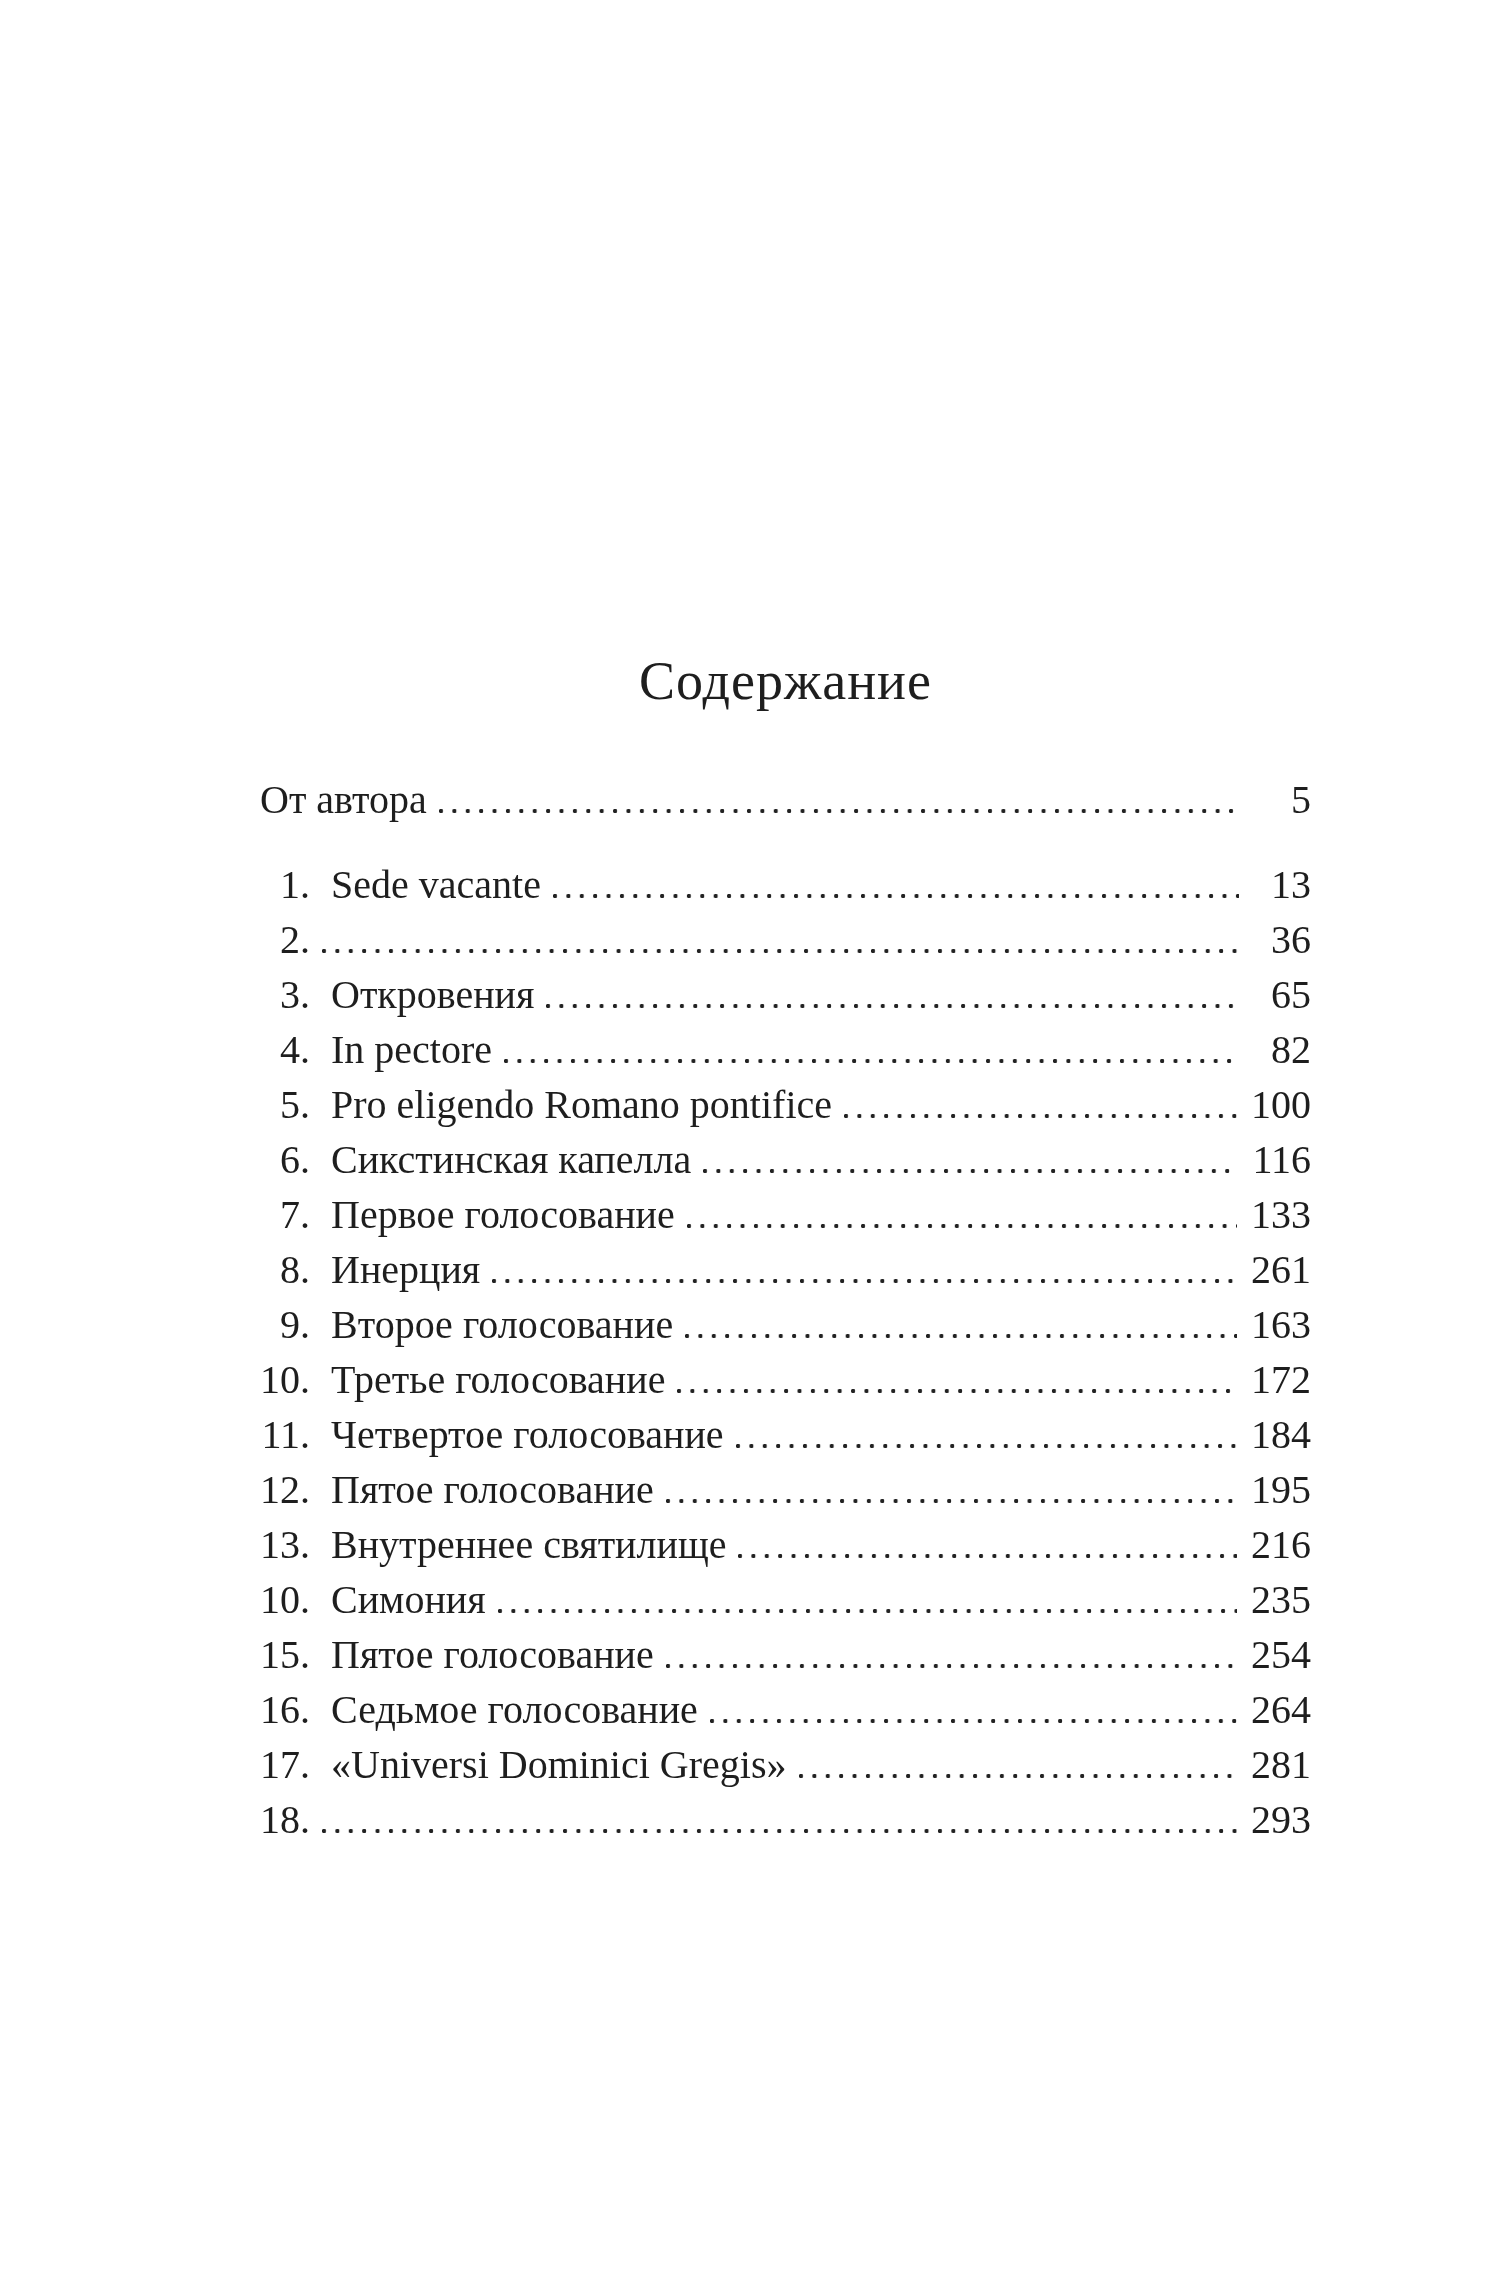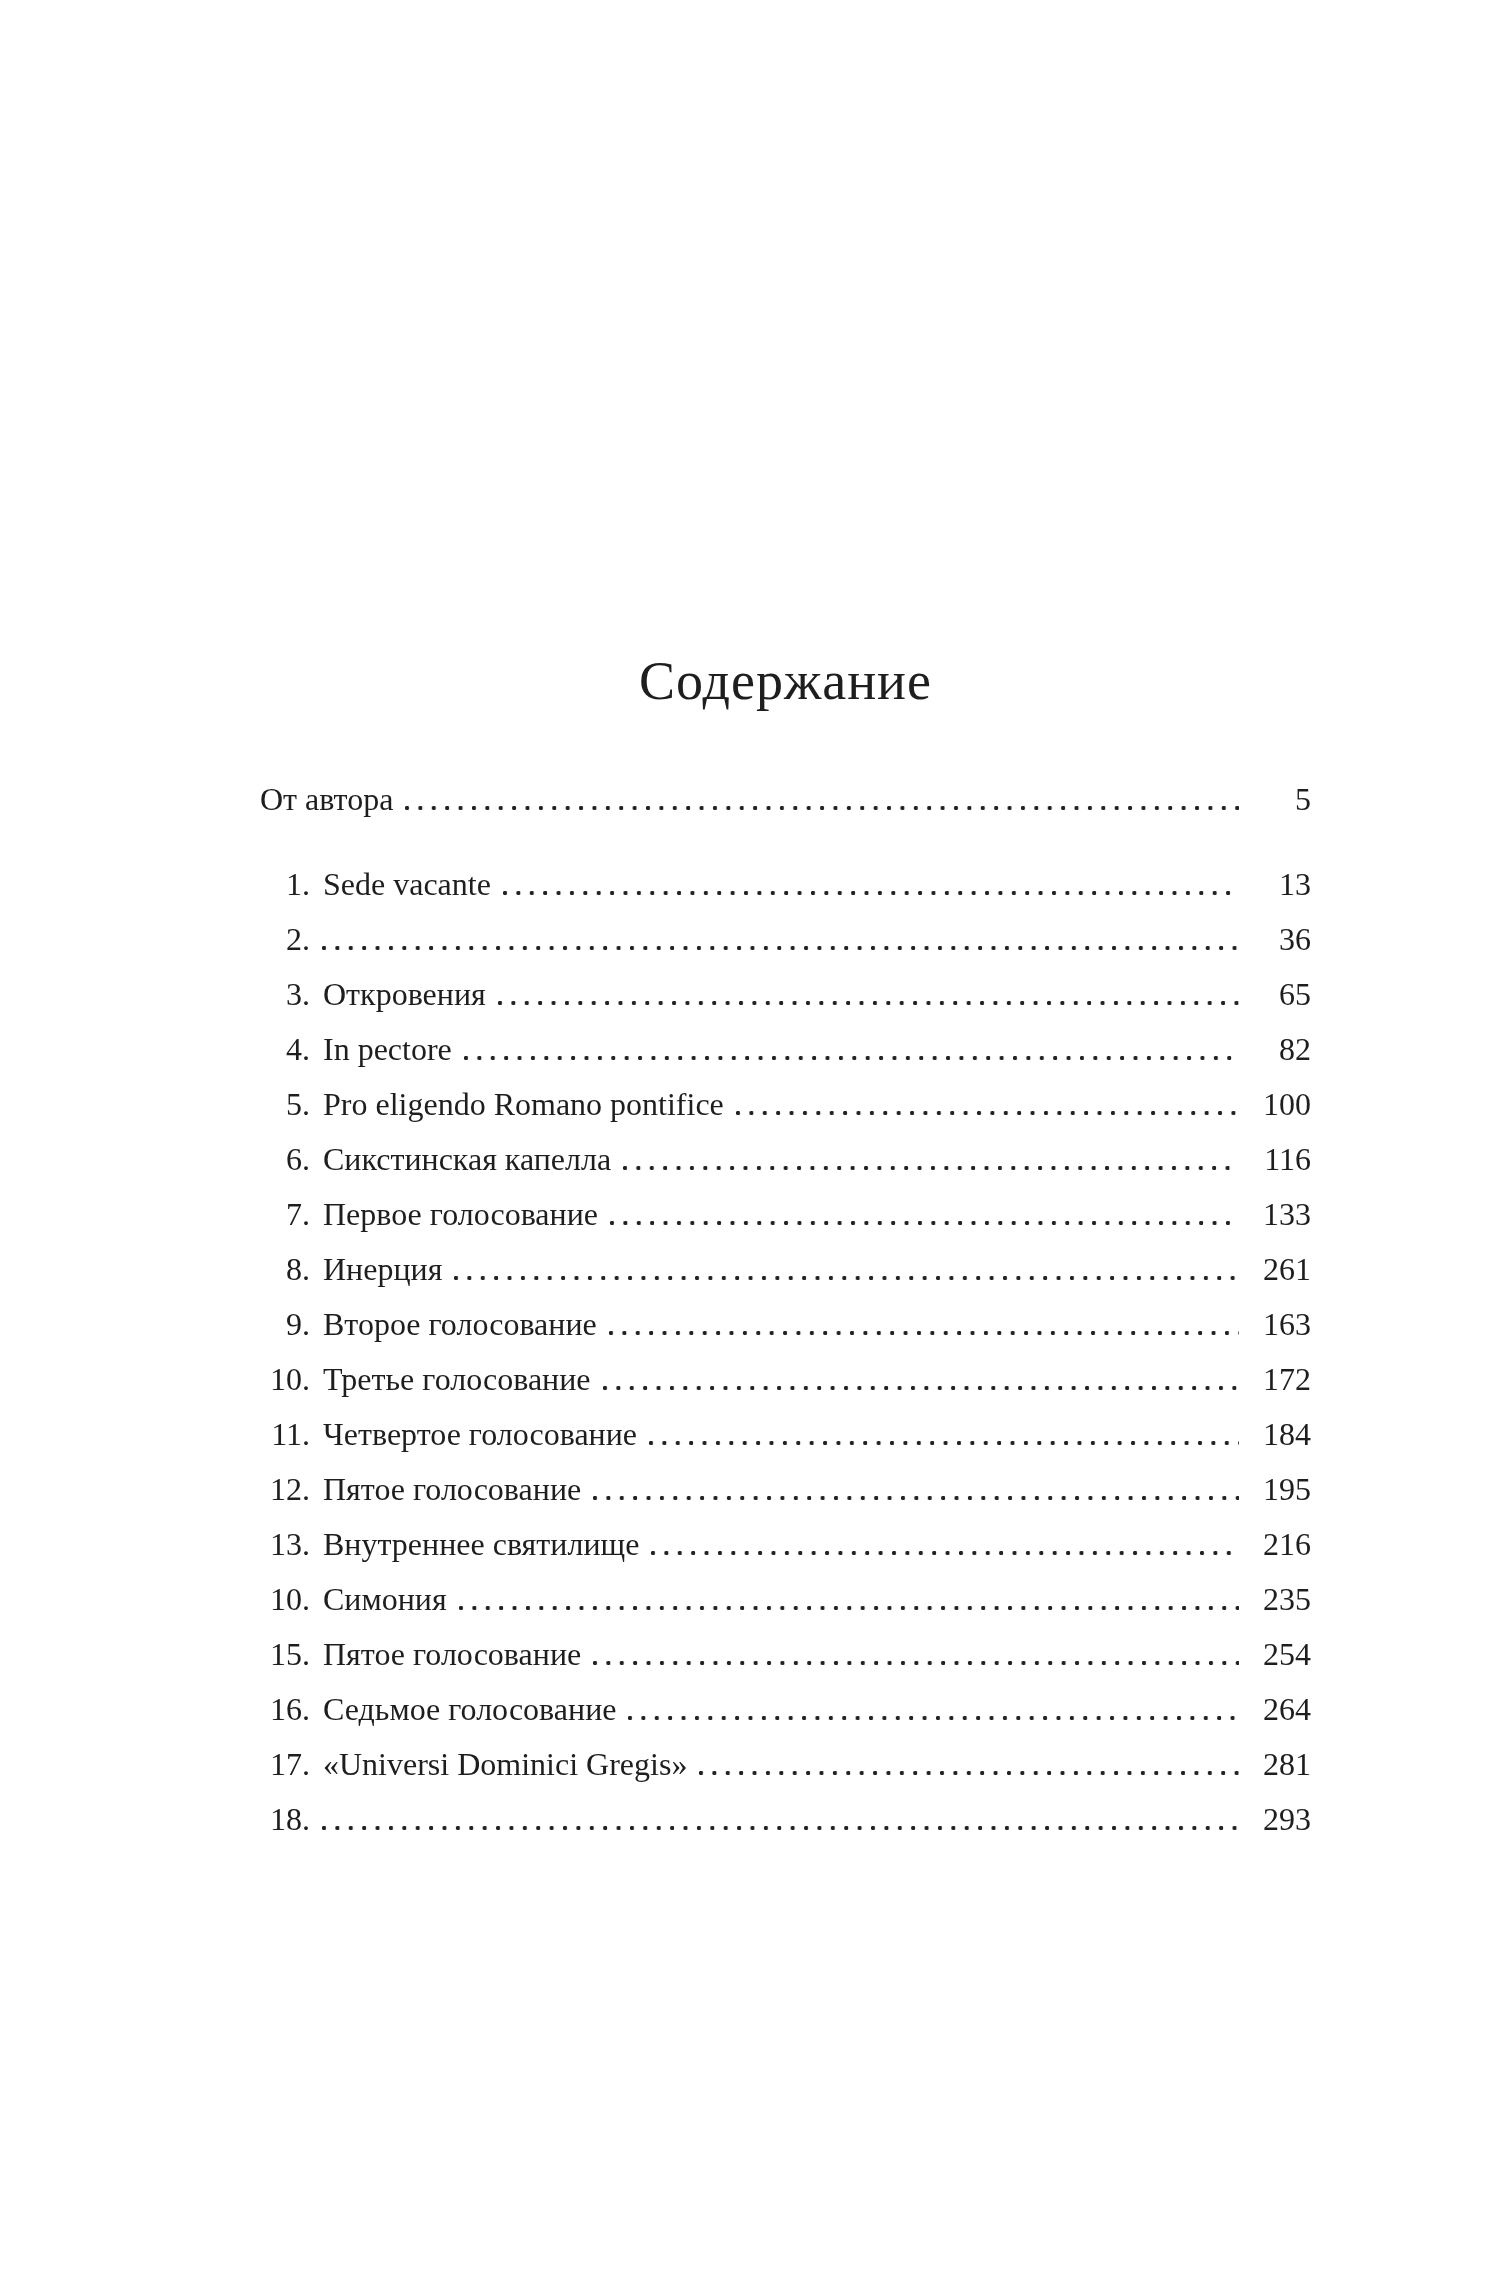--- a/index.html
+++ b/index.html
@@ -27,32 +27,32 @@
     text-align: center;
     letter-spacing: 1px;
   }
   .toc {
     margin-top: 60px;
   }
   .row {
     display: flex;
     align-items: baseline;
     height: 55px;
-    font-size: 32px;
+    font-size: 40px;
     line-height: 55px;
     white-space: pre;
   }
   .row .num {
     flex: none;
     width: 50px;
     text-align: right;
   }
   .row .title {
     flex: none;
-    margin-left: 13px;
+    margin-left: 21px;
   }
   .row.plain .title {
     margin-left: 0;
   }
   
   .leader {
     flex: 1 1 auto;
     height: 4px;
     margin: 0 14px 0 12px;
     background-image: radial-gradient(circle at 2px 2px, #222222 1.9px, rgba(0,0,0,0) 2.4px);

